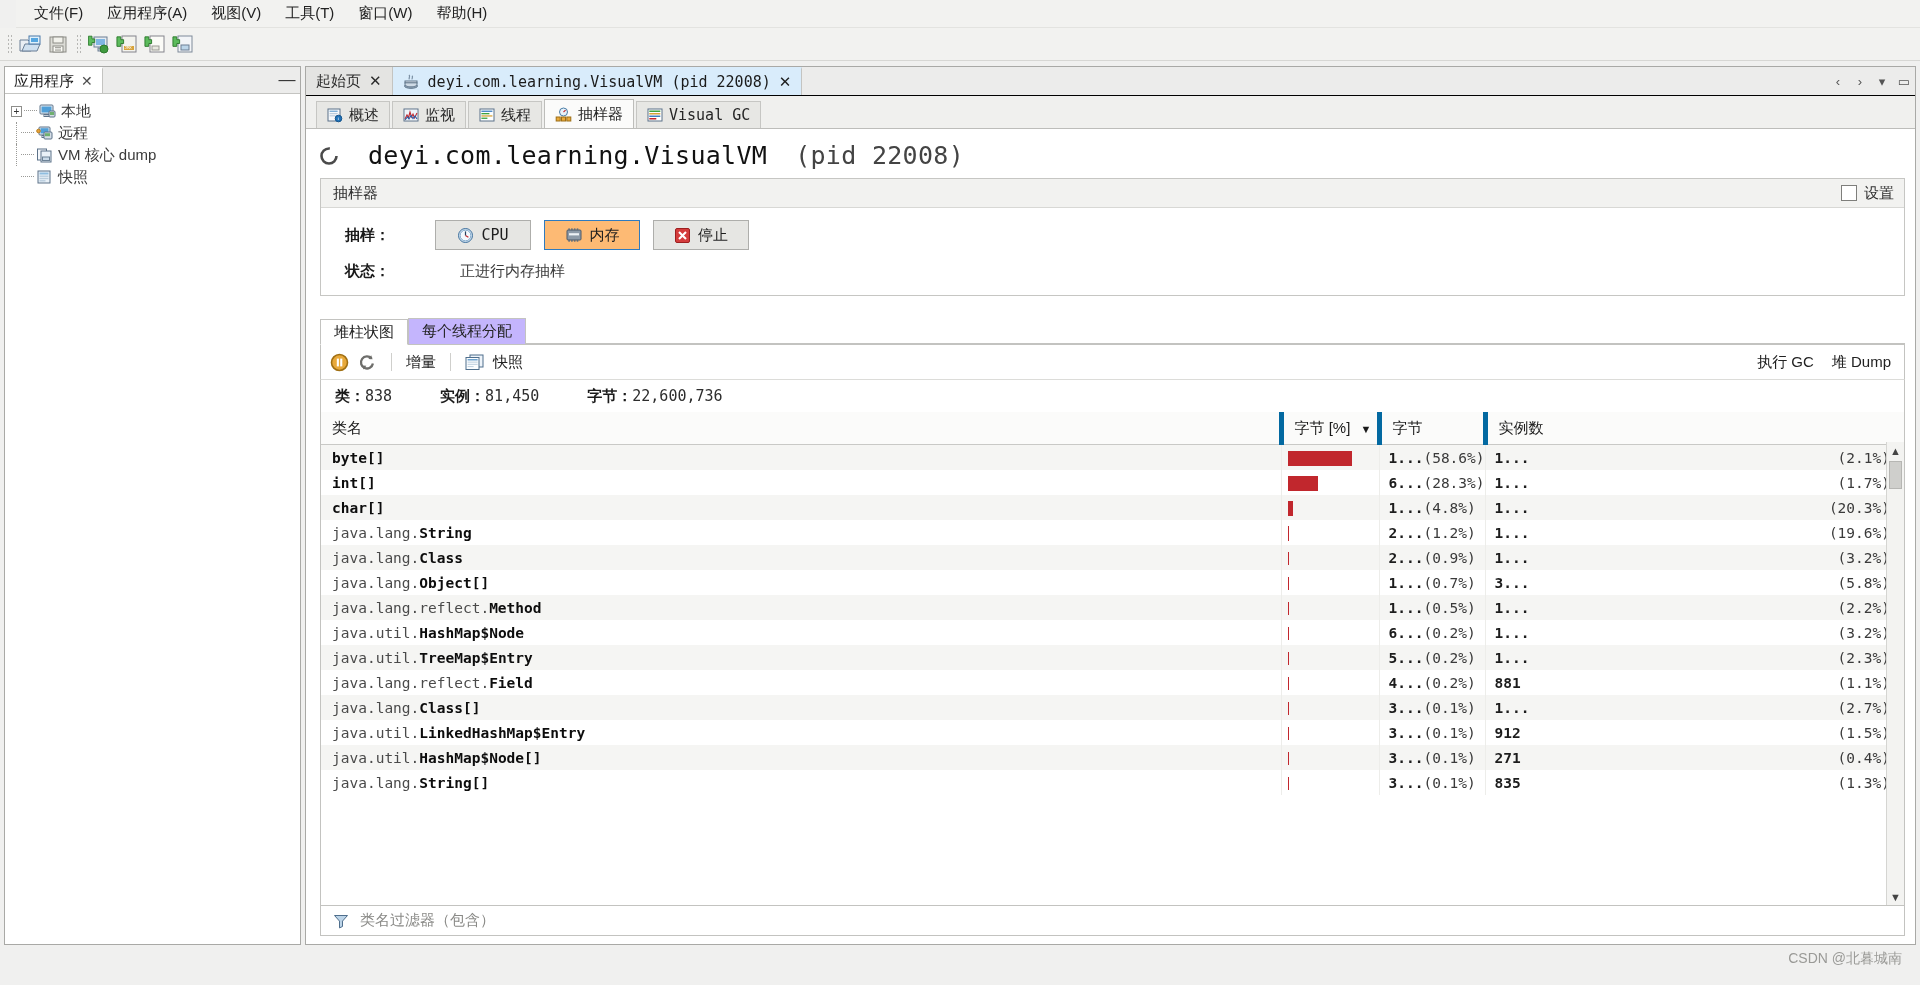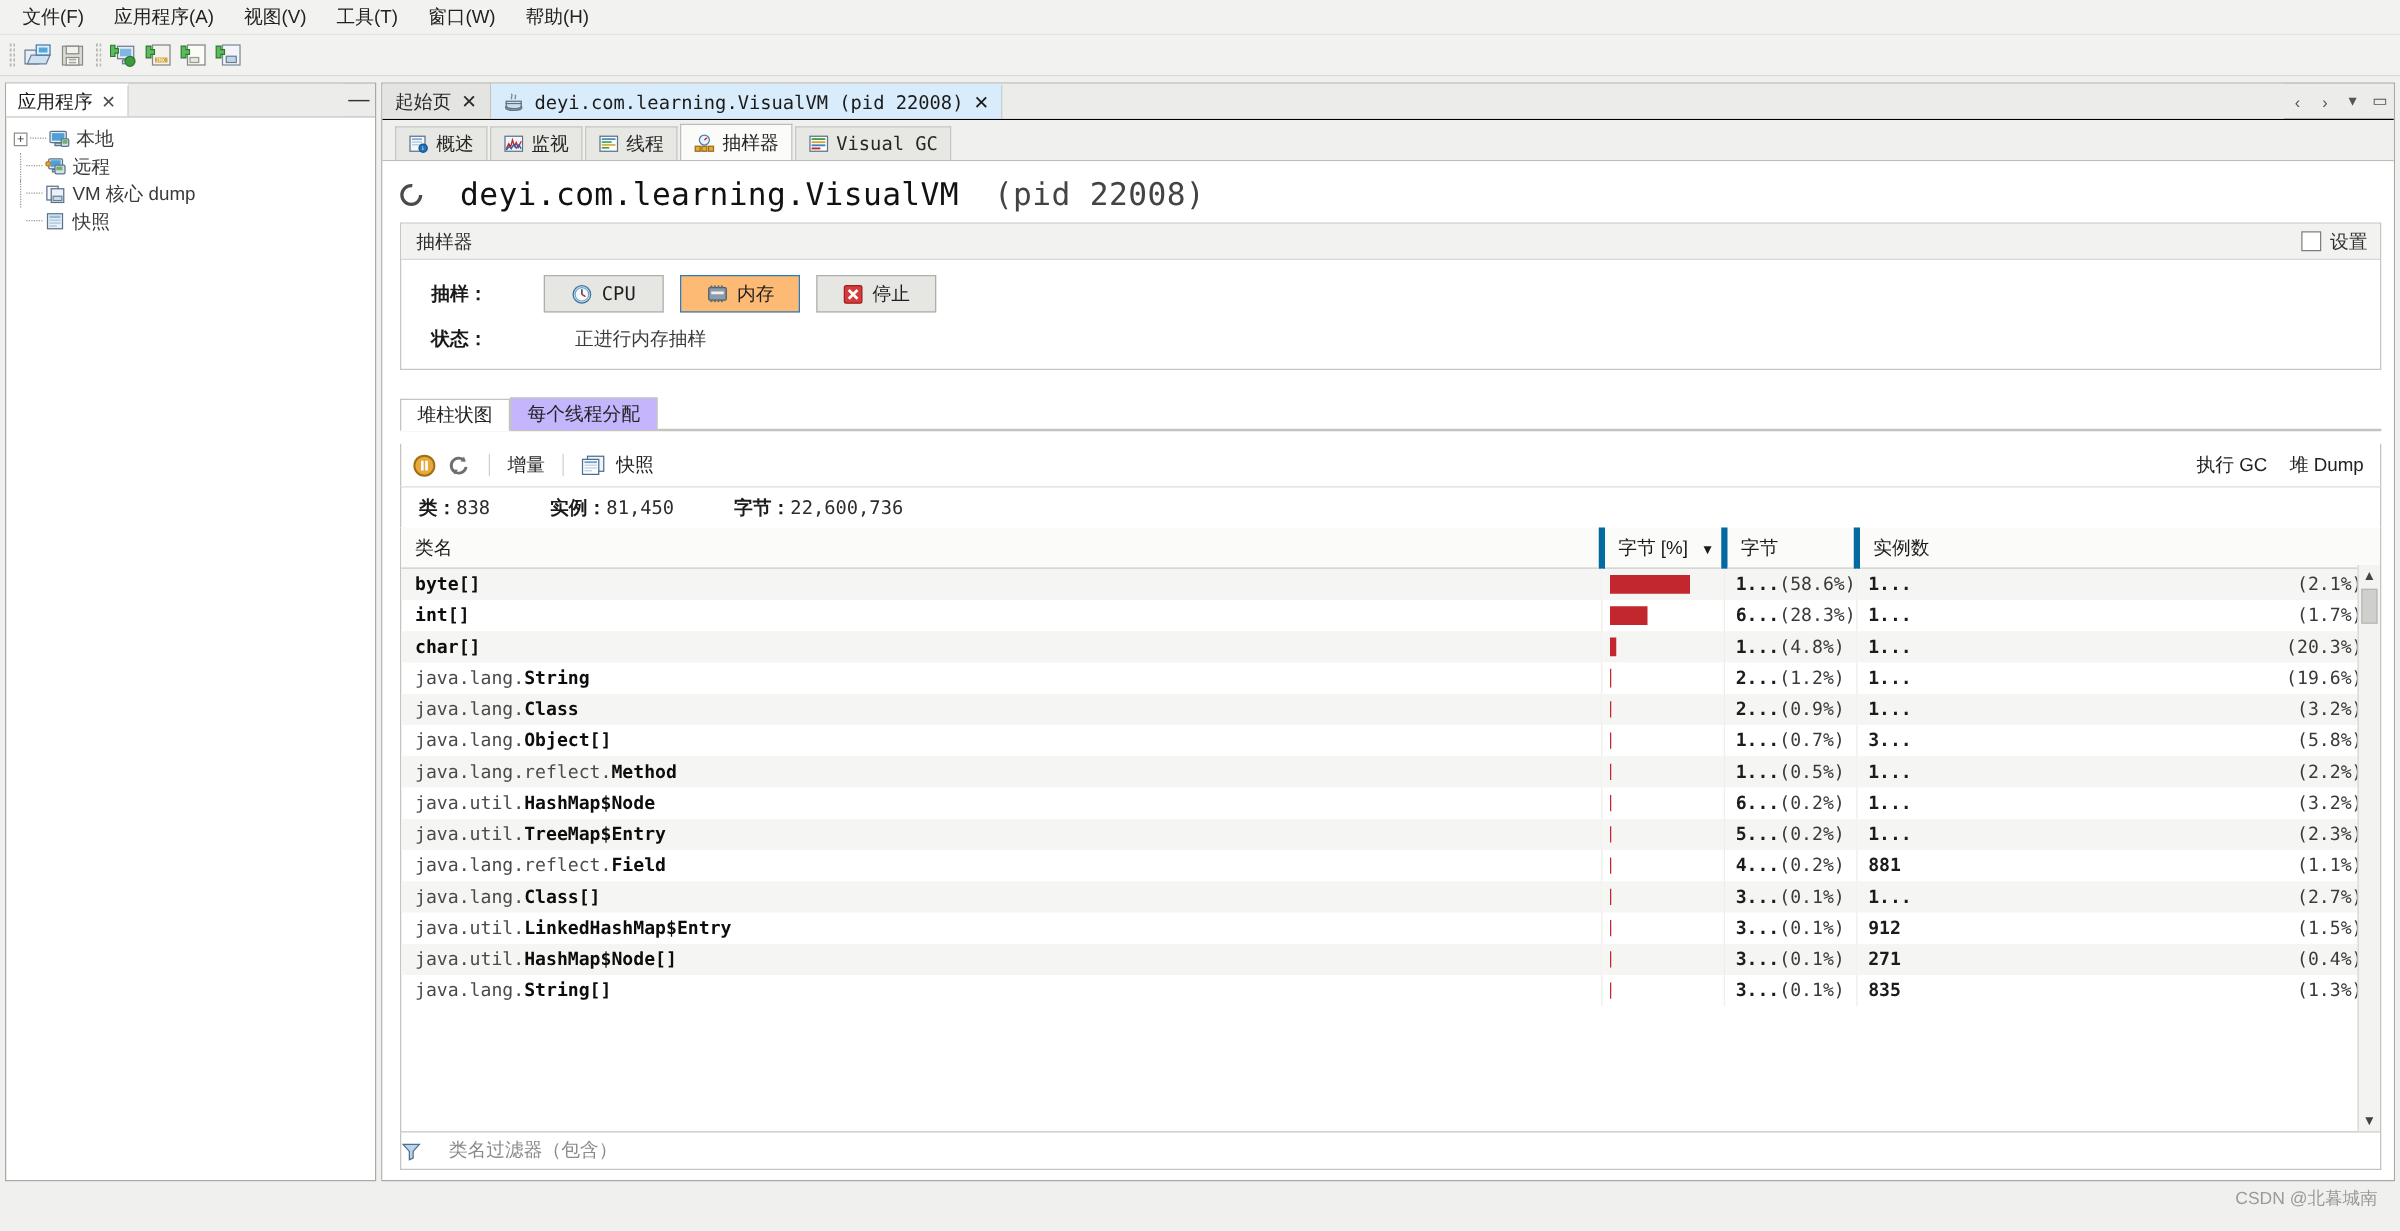--- a/index.html
+++ b/index.html
@@ -9,21 +9,21 @@
     font-family:"Liberation Sans","DejaVu Sans",sans-serif;
     font-size:15px;color:#1b1b1b;
     overflow:hidden;
     -webkit-font-smoothing:antialiased;
   }
   .mono{font-family:"DejaVu Sans Mono","Liberation Mono",monospace;}
 
   
   #menubar{
     height:27px;background:#f2f2f0;display:flex;align-items:center;
-    padding-left:6px;border-bottom:1px solid #e3e3e0;
+    padding-left:6px;border-bottom:1px solid #e3e3e0;margin-left:16px;
   }
   #menubar .mi{
     padding:3px 12px;font-size:15px;color:#222;cursor:default;white-space:nowrap;
   }
 
   
   #toolbar{
     height:32px;background:#f2f2f0;display:flex;align-items:center;
     padding-left:4px;border-bottom:1px solid #d7d7d4;gap:2px;
   }
@@ -120,21 +120,21 @@
   .btn{
     height:30px;min-width:96px;border:1px solid #aeaeab;background:#e6e6e3;
     display:flex;align-items:center;justify-content:center;gap:7px;
     font-size:15px;color:#1e1e1e;margin-right:13px;box-sizing:border-box;
   }
   .btn.sel{background:#fdba74;border:1px solid #2f7bbf;}
   .statustext{color:#3c3c3c;font-size:15px;padding-left:25px;}
 
   
   #innertabs{
-    display:flex;align-items:flex-end;margin:22px 10px 10px 14px;
+    display:flex;align-items:flex-end;margin:22px 10px 0 14px;
     border-bottom:1px solid #c3c3c0;height:27px;box-sizing:border-box;
   }
   .itab{
     height:26px;padding:0 13px;display:flex;align-items:center;font-size:15px;
     border:1px solid #c3c3c0;border-bottom:none;background:#c4b5fd;color:#242424;
     box-sizing:border-box;
   }
   .itab.active{background:#fff;border-bottom:1px solid #fff;margin-bottom:-1px;}
 
   
@@ -184,21 +184,21 @@
     width:17px;background:#f3f3f1;border-left:1px solid #d5d5d2;
     display:flex;flex-direction:column;align-items:center;
   }
   #vscroll .arrow{height:17px;width:17px;display:flex;align-items:center;justify-content:center;font-size:11px;color:#444;}
   #vscroll .thumb{width:13px;height:28px;background:#cfcfcc;border:1px solid #b6b6b3;margin-top:2px;box-sizing:border-box;}
   #vscroll .track{flex:1;width:13px;}
 
   
   #filter{
     height:30px;margin:0 10px 8px 14px;border:1px solid #c3c3c0;border-top:none;
-    display:flex;align-items:center;gap:22px;background:#fff;
+    display:flex;align-items:center;gap:11px;padding-left:12px;background:#fff;
     color:#8a8a87;font-size:15px;box-sizing:border-box;
   }
 
   
   #footer{
     height:28px;display:flex;align-items:center;justify-content:flex-end;
     padding-right:18px;font-size:14px;color:#9a9a97;background:#f0f0ef;
   }
   svg{display:block;}
 </style>

